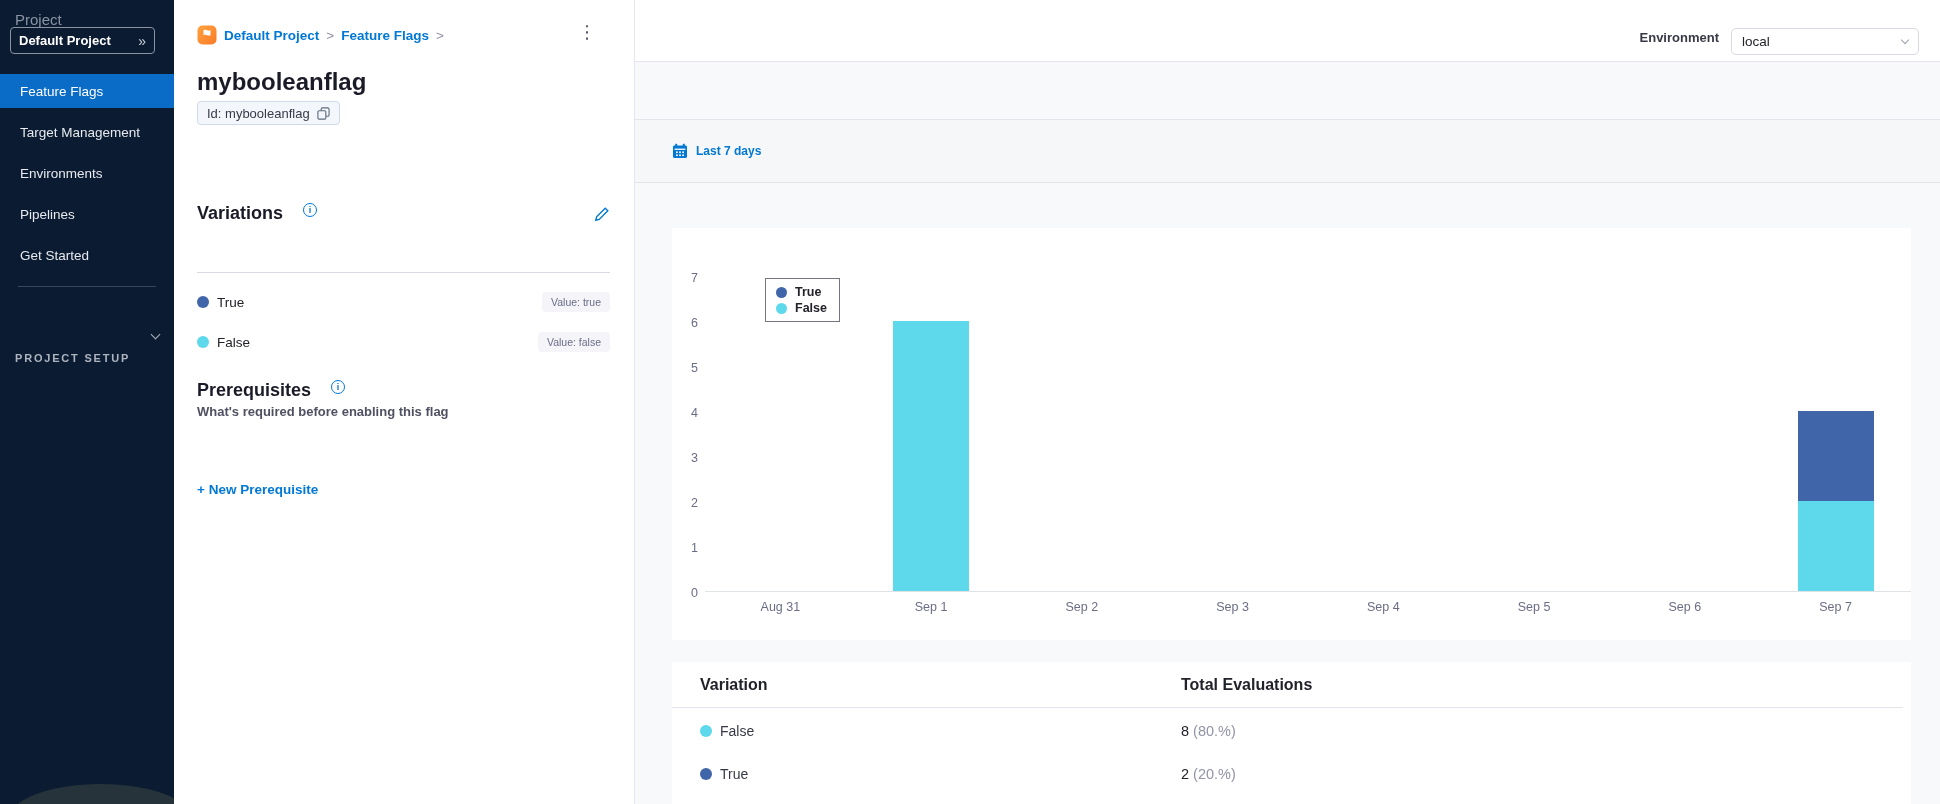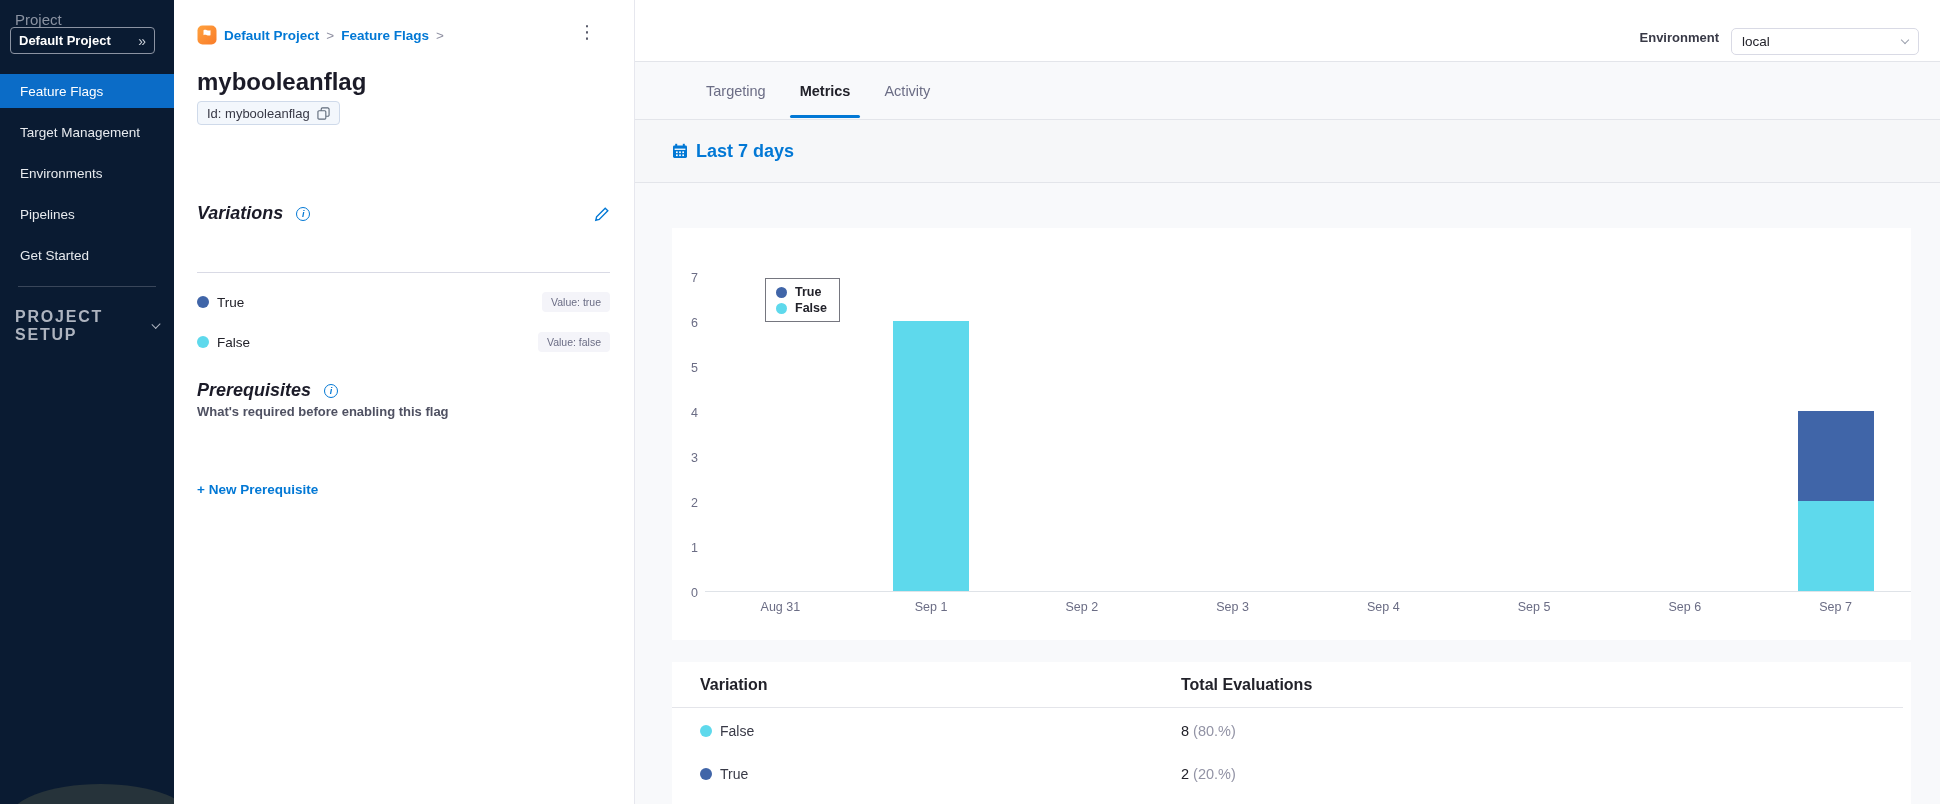--- a/index.html
+++ b/index.html
@@ -16,40 +16,40 @@
     justify-content:space-between; padding:0 8px; cursor:pointer; }
   .proj-select .pname { color:#fff; font-size:13px; font-weight:700; white-space:nowrap; }
   .proj-select .pexp { color:#cdd3db; font-size:14px; }
   .nav { position:absolute; left:0; top:74px; width:174px; }
   .nav-item { height:34px; margin-bottom:7px; display:flex; align-items:center; padding-left:20px;
     font-size:13.5px; color:#e7eaee; cursor:pointer; }
   .nav-item.active { background:#0b6cc7; color:#fff; }
   .side-divider { position:absolute; left:18px; right:18px; top:286px; height:1px; background:#39465a; }
   .setup-row { position:absolute; left:15px; top:308px; width:144px; display:flex; align-items:center;
     justify-content:space-between; cursor:pointer; }
-  .setup-label { font-size:16px; font-weight:700; letter-spacing:1.8px; color:#aeb4bf; }
+  .setup-label { font-size:11px; font-weight:700; letter-spacing:1.8px; color:#aeb4bf;margin-top:44px; }
   .chev { width:7px; height:7px; border-right:1.6px solid #aeb4bf; border-bottom:1.6px solid #aeb4bf;
     transform:rotate(45deg); margin-top:-3px; }
   .corner-bump { position:absolute; left:8px; bottom:-52px; width:185px; height:72px;
     border-radius:50%; background:#26333a; }
 
   
   .flag-panel { position:absolute; left:174px; top:0; width:461px; height:804px; background:#fff;
     border-right:1px solid #e6e7ee; }
   .crumbs { position:absolute; left:23px; top:25px; display:flex; align-items:center; gap:7px;
     font-size:13.5px; font-weight:600; }
   .crumb-link { color:#0278d5; cursor:pointer; }
   .crumb-sep { color:#8f90a2; font-weight:400; }
   .kebab { position:absolute; right:38px; top:22px; font-size:18px; color:#4f5162; cursor:pointer; line-height:20px; }
   .flag-title { position:absolute; left:23px; top:68px; font-size:24px; font-weight:700; color:#1b1b28; }
   .id-chip { position:absolute; left:23px; top:101px; height:24px; display:inline-flex; align-items:center;
     gap:7px; padding:0 9px; background:#f3f7fc; border:1px solid #cfdaea; border-radius:4px;
     font-size:13px; color:#383946; }
   .meta { position:absolute; left:23px; top:141px; font-size:11.5px; font-weight:700; color:#383946; line-height:18px; }
-  .sec-head { display:flex; align-items:center; gap:13px; font-size:18px; font-weight:700; color:#1b1b28;font-style:italic; }
+  .sec-head { display:flex; align-items:flex-start; gap:20px; font-size:18px; font-weight:700; color:#1b1b28; }
   .info-i { width:14px; height:14px; border:1.4px solid #0278d5; border-radius:50%; color:#0278d5;
     font-size:9px; font-weight:700; display:inline-flex; align-items:center; justify-content:center; }
   .variations-head { position:absolute; left:23px; top:203px; right:24px; display:flex; justify-content:space-between; align-items:center; }
   .bool-row { position:absolute; left:23px; top:246px; right:24px; display:flex; align-items:center; }
   .bool-toggle { width:27px; height:16px; position:relative; margin-right:9px; }
   .bool-toggle span { position:absolute; width:16px; height:16px; border-radius:50%; top:0; }
   .bool-toggle .c1 { left:0; }
   .bool-toggle .c2 { left:11px; }
   .bool-label { font-size:15.5px; color:#6b6d85; flex:1; }
   .var-count { font-size:14.5px; color:#8f90a2; }
@@ -74,21 +74,21 @@
     padding:0 10px; font-size:13.5px; color:#22222a; cursor:pointer; }
   .env-select .chev { border-color:#9ba0ad; width:6px; height:6px; margin-top:-2px; }
   .tabs { position:absolute; left:65px; top:62px; height:57px; display:flex; gap:22px; background:transparent; }
   .tab { position:relative; display:flex; align-items:center; padding:0 6px; font-size:14.5px;
     color:#6b6d85; cursor:pointer; }
   .tab.active { color:#22222a; font-weight:700; }
   .tab.active::after { content:""; position:absolute; left:-4px; right:-4px; bottom:1px; height:3px;
     background:#0278d5; border-radius:2px; }
   .filter-band { position:absolute; left:0; top:119px; width:100%; height:64px; background:#f6f7f9;
     border-top:1px solid #e3e5ea; border-bottom:1px solid #e3e5ea; display:flex; align-items:center; }
-  .date-filter { margin-left:37px; display:flex; align-items:center; gap:8px; font-size:18px;
+  .date-filter { margin-left:37px; display:flex; align-items:center; gap:8px; font-size:12px;
     font-weight:600; color:#0278d5; cursor:pointer; }
 
   
   .chart-card { position:absolute; left:37px; top:228px; width:1239px; height:412px; background:#fff; }
   .chart-title { position:absolute; left:33px; top:10px; width:1010px; text-align:center;
     font-size:20px; color:#30303a; }
   .chart-yaxis { position:absolute; left:0; top:49px; width:26px; height:315px; }
   .ylab { position:absolute; right:0; font-size:12.5px; color:#6b6d85; }
   .chart-plot { position:absolute; left:33px; top:49px; width:1206px; height:315px;
     border-bottom:1px solid #dfe3e8; display:flex; }
@@ -216,25 +216,20 @@
 <div class="main">
   <div class="main-header"></div>
   <div class="env-wrap">
     <span class="env-label">Environment</span>
     <div class="env-select" style="margin-top:20px;align-items:center;">
       <span>local</span>
       <span class="chev"></span>
     </div>
   </div>
 
-  <div class="tabs">
-    <div class="tab">Targeting</div>
-    <div class="tab active">Metrics</div>
-    <div class="tab">Activity</div>
-  </div>
 
   <div class="filter-band">
     <div class="date-filter">
       <svg width="16" height="16" viewBox="0 0 16 16">
         <rect x="3.2" y="0.8" width="2" height="3" fill="#0278d5"></rect>
         <rect x="10.8" y="0.8" width="2" height="3" fill="#0278d5"></rect>
         <rect x="1" y="2.6" width="14" height="12.4" rx="1.4" fill="#0278d5"></rect>
         <rect x="2.6" y="5.6" width="10.8" height="1.3" fill="#fff"></rect>
         <rect x="4" y="8.4" width="1.7" height="1.7" fill="#fff"></rect>
           <rect x="7.15" y="8.4" width="1.7" height="1.7" fill="#fff"></rect>

